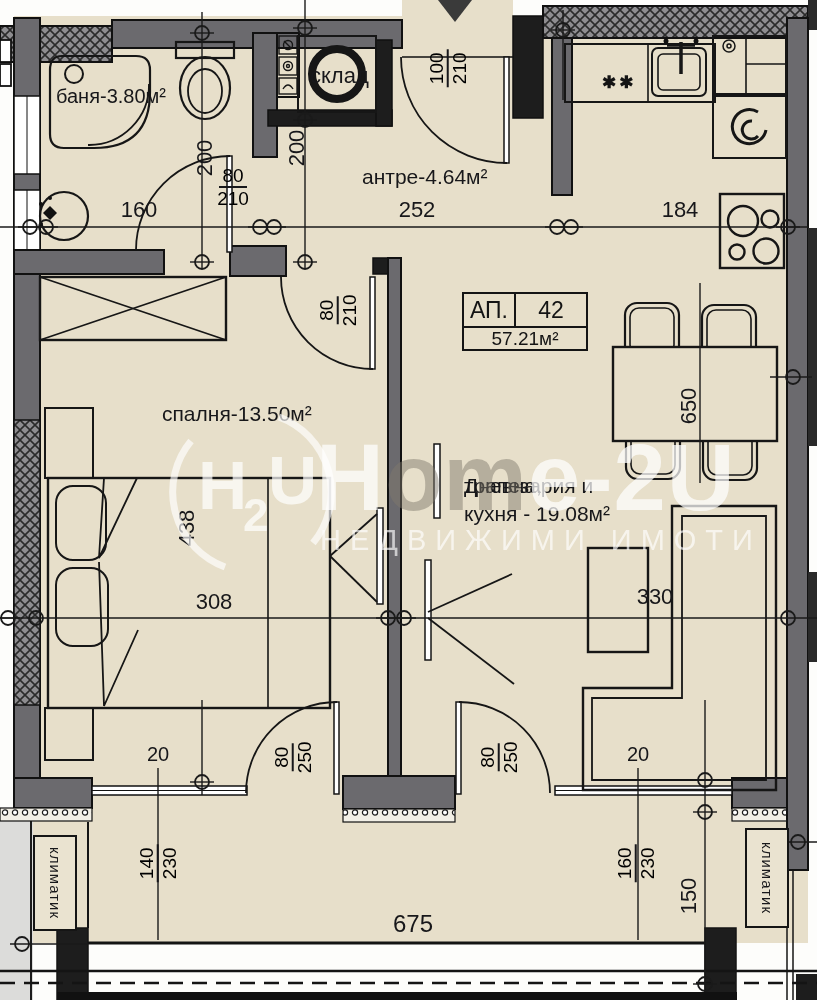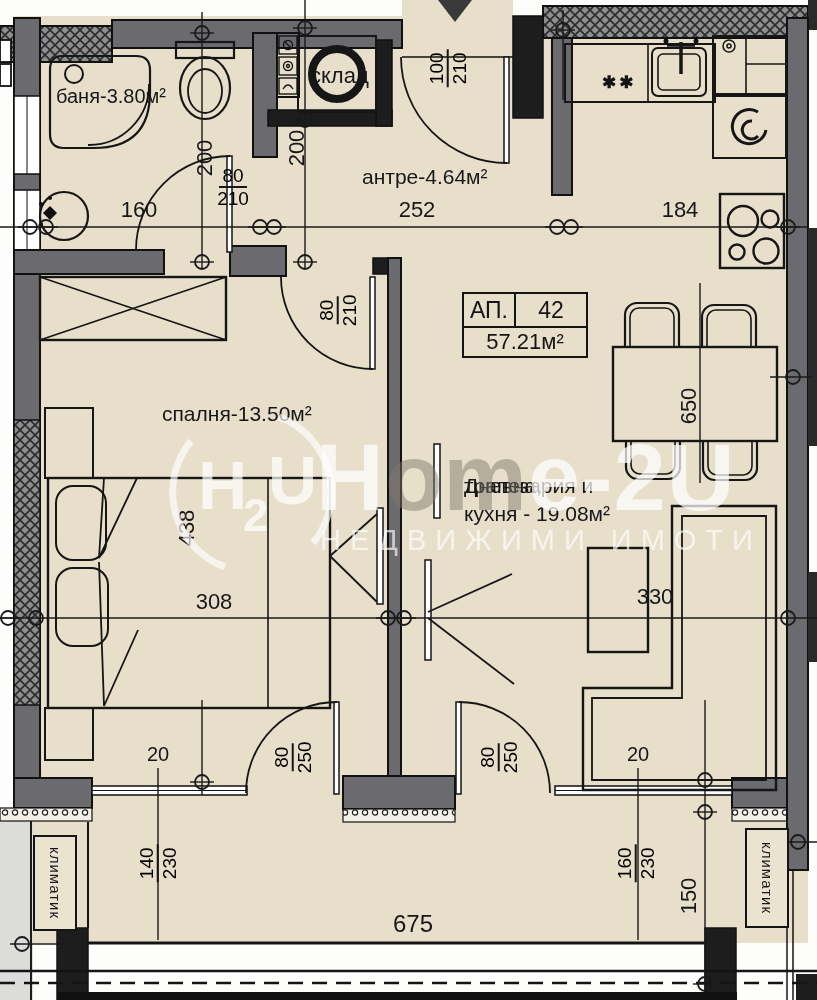--- a/index.html
+++ b/index.html
@@ -15,21 +15,21 @@
   .ctr{text-align:center;}
   .frac{display:inline-flex;flex-direction:column;align-items:center;font-size:19px;line-height:1.12;}
   .frac .num{border-bottom:2px solid #17171a;padding:0 3px;}
   .fracbox{position:absolute;width:50px;display:flex;justify-content:center;z-index:20;}
   
   #ap-table{position:absolute;left:462px;top:292px;width:122px;z-index:20;
             border:2.5px solid #141414;color:#141414;}
   #ap-table .row1{display:flex;height:32px;border-bottom:2.5px solid #141414;}
   #ap-table .cell-ap{width:50px;border-right:2.5px solid #141414;display:flex;align-items:center;justify-content:center;font-size:23px;}
   #ap-table .cell-no{flex:1;display:flex;align-items:center;justify-content:center;font-size:23px;}
-  #ap-table .row2{height:28px;display:flex;align-items:center;justify-content:center;font-size:22px;}
+  #ap-table .row2{height:21px;display:flex;align-items:center;justify-content:center;font-size:19px;}
   
   .ac{position:absolute;border:2.5px solid #151515;background:#eae3d0;display:flex;
       align-items:center;justify-content:center;writing-mode:vertical-rl;
       font-size:15px;letter-spacing:1px;color:#17171a;z-index:20;}
   #ac-left{left:33px;top:835px;width:40px;height:92px;}
   #ac-right{left:745px;top:828px;width:40px;height:96px;}
   #hob-symbol{position:absolute;left:602px;top:72px;font-size:17px;font-weight:bold;
               letter-spacing:3px;color:#141414;z-index:20;}
   .living-line{position:absolute;left:464px;font-size:21px;color:#17171a;white-space:nowrap;z-index:20;}
   

